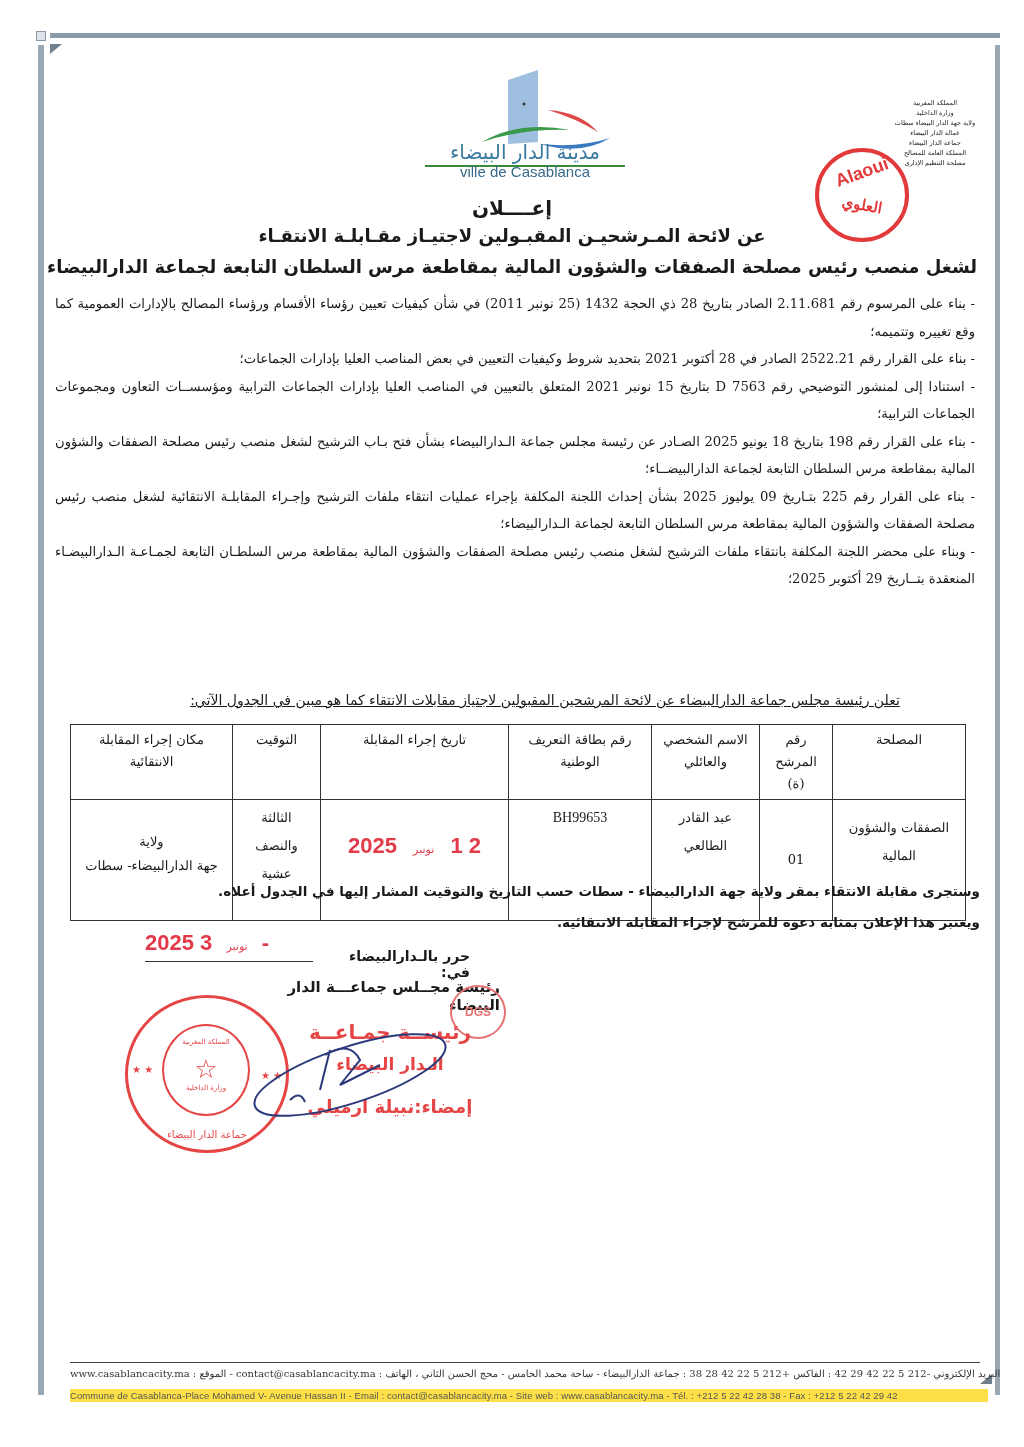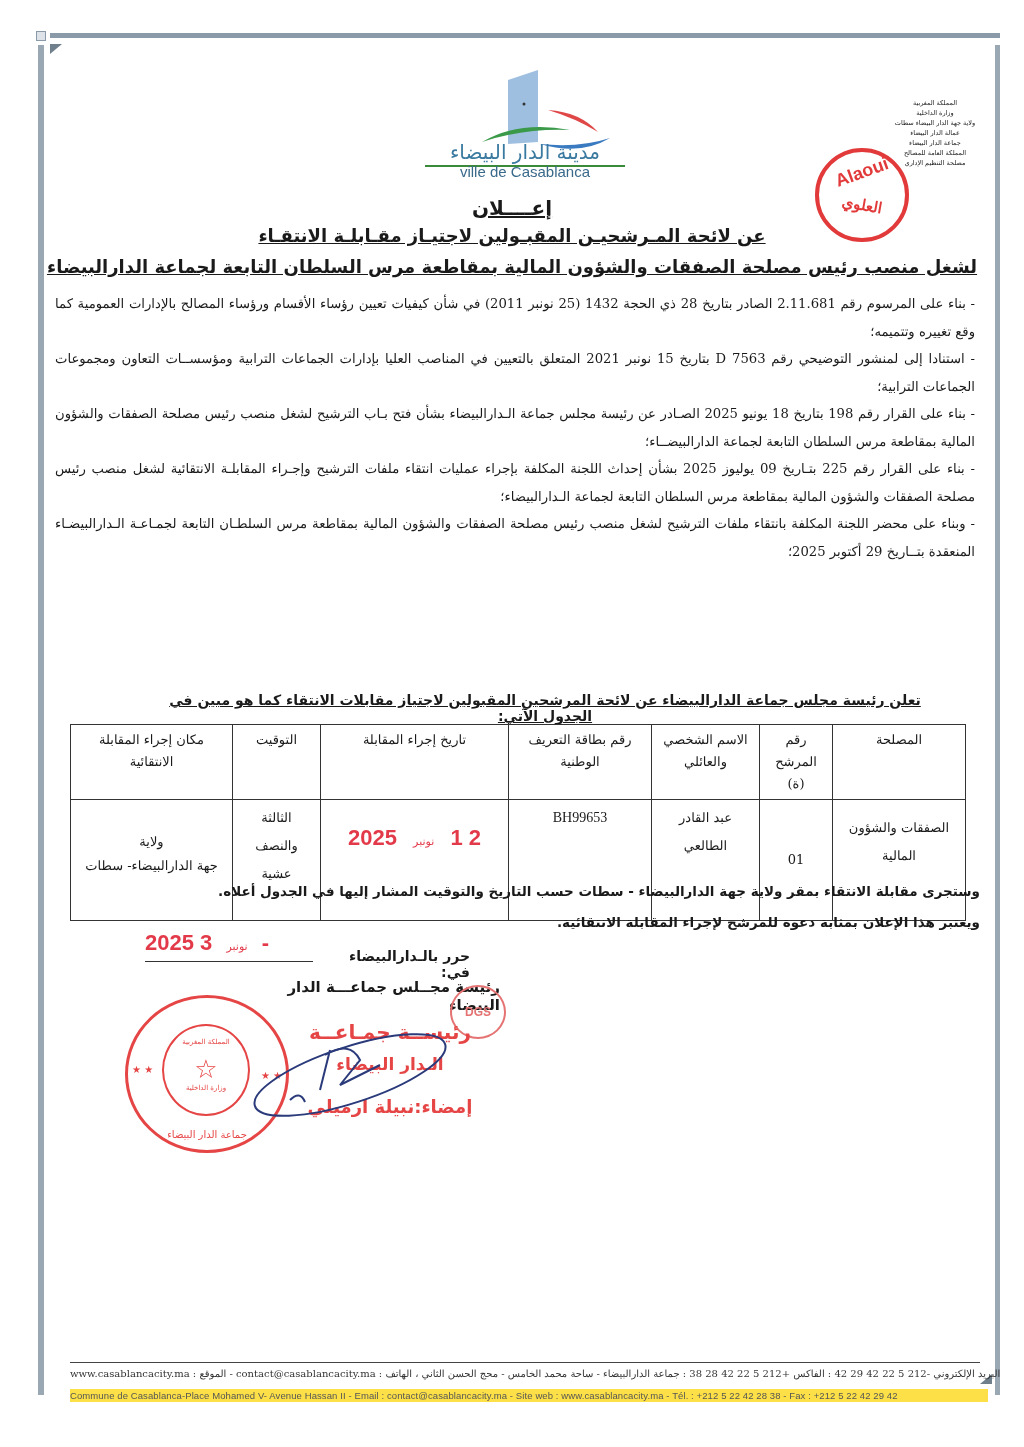--- a/index.html
+++ b/index.html
@@ -15,35 +15,35 @@
   .logo-ar { position:absolute; left:425px; top:140px; width:200px; text-align:center; font-family:"DejaVu Sans", sans-serif; font-size:20px; color:#3a7aa0; direction:rtl; border-bottom:2px solid #3a8a3a; padding-bottom:1px; }
   .logo-fr { position:absolute; left:425px; top:163px; width:200px; text-align:center; font-family:"Liberation Sans", sans-serif; font-size:15px; color:#3a6a8a; }
 
   .admin-block { position:absolute; left:880px; top:98px; width:110px; direction:rtl; text-align:center; font-family:"DejaVu Sans", sans-serif; font-size:6.5px; line-height:10px; color:#222; }
 
   .stamp-alaoui { position:absolute; left:815px; top:148px; width:86px; height:86px; border:4px solid #e23a3a; border-radius:50%; color:#e23a3a; font-family:"Liberation Sans", sans-serif; text-align:center; }
   .stamp-alaoui .t1 { position:absolute; top:10px; left:0; right:0; font-size:18px; font-weight:bold; transform:rotate(-20deg); }
   .stamp-alaoui .t2 { position:absolute; top:44px; left:0; right:0; font-size:15px; font-weight:bold; direction:rtl; transform:rotate(10deg); }
 
   .title { position:absolute; left:0; width:1024px; text-align:center; direction:rtl; font-family:"DejaVu Sans", sans-serif; font-weight:bold; }
-  .title span { text-decoration:underline; }
+  .title span { }
   .t-main { top:196px; font-size:20px; }
   .t-sub1 { top:225px; font-size:18px; }
   .t-sub2 { top:256px; font-size:18px; }
 
   .body-text { position:absolute; left:55px; top:290px; width:920px; direction:rtl; text-align:justify; font-size:13.2px; line-height:27.5px; }
   .body-text p { margin:0; }
 
-  .announce { position:absolute; left:150px; top:692px; width:790px; direction:rtl; text-align:center; font-family:"DejaVu Sans", sans-serif; font-weight:bold; font-size:14px; text-decoration:underline; }
+  .announce { position:absolute; left:150px; top:692px; width:790px; direction:rtl; text-align:center; font-family:"DejaVu Sans", sans-serif; font-weight:normal; font-size:14px; text-decoration:underline; }
 
   table.cand { position:absolute; left:70px; top:724px; width:896px; border-collapse:collapse; direction:rtl; font-size:13px; }
   table.cand th, table.cand td { border:1.5px solid #333; text-align:center; vertical-align:top; padding:4px 6px; }
   table.cand th { font-weight:normal; height:46px; line-height:22px; font-size:13px; }
   table.cand td { height:86px; line-height:28px; }
-  .stamp-date { color:#e33a4a; font-family:"Liberation Sans", sans-serif; font-weight:bold; font-size:22px; direction:ltr; display:inline-block; margin-top:20px; }
+  .stamp-date { color:#e33a4a; font-family:"Liberation Sans", sans-serif; font-weight:bold; font-size:22px; direction:ltr; display:inline-block; margin-top:28px; }
   .stamp-date .m { font-size:11px; font-weight:normal; margin:0 10px; direction:rtl; display:inline-block; }
 
   .closing { position:absolute; left:100px; width:880px; direction:rtl; text-align:right; font-family:"DejaVu Sans", sans-serif; font-weight:bold; font-size:13.5px; }
   .c1 { top:883px; }
   .c2 { top:914px; }
 
   .written-at { position:absolute; left:330px; top:948px; width:140px; direction:rtl; text-align:right; font-family:"DejaVu Sans", sans-serif; font-weight:bold; font-size:14px; }
   .date-line { position:absolute; left:145px; top:961px; width:168px; border-bottom:1.5px solid #333; }
   .sig-date { position:absolute; left:145px; top:930px; width:170px; color:#e33a4a; font-family:"Liberation Sans", sans-serif; font-weight:bold; font-size:22px; direction:ltr; white-space:nowrap; }
   .sig-date .m { font-size:11px; font-weight:normal; margin:0 8px; }
@@ -101,20 +101,21 @@
   <div class="t1">Alaoui</div>
   <div class="t2">العلوي</div>
 </div>
 
 <div class="title t-main"><span>إعــــلان</span></div>
 <div class="title t-sub1"><span>عن لائحة المـرشحيـن المقبـولين لاجتيـاز مقـابلـة الانتقـاء</span></div>
 <div class="title t-sub2"><span>لشغل منصب رئيس مصلحة الصفقات والشؤون المالية بمقاطعة مرس السلطان التابعة لجماعة الدارالبيضاء</span></div>
 
 <div class="body-text">
   <p>- بناء على المرسوم رقم 2.11.681 الصادر بتاريخ 28 ذي الحجة 1432 (25 نونبر 2011) في شأن كيفيات تعيين رؤساء الأقسام ورؤساء المصالح بالإدارات العمومية كما وقع تغييره وتتميمه؛</p>
+  <p>- بناء على القرار رقم 2522.21 الصادر في 28 أكتوبر 2021 بتحديد شروط وكيفيات التعيين في بعض المناصب العليا بإدارات الجماعات؛</p>
   <p>- استنادا إلى لمنشور التوضيحي رقم D 7563 بتاريخ 15 نونبر 2021 المتعلق بالتعيين في المناصب العليا بإدارات الجماعات الترابية ومؤسســات التعاون ومجموعات الجماعات الترابية؛</p>
   <p>- بناء على القرار رقم 198 بتاريخ 18 يونيو 2025 الصـادر عن رئيسة مجلس جماعة الـدارالبيضاء بشأن فتح بـاب الترشيح لشغل منصب رئيس مصلحة الصفقات والشؤون المالية بمقاطعة مرس السلطان التابعة لجماعة الدارالبيضــاء؛</p>
   <p>- بناء على القرار رقم 225 بتـاريخ 09 يوليوز 2025 بشأن إحداث اللجنة المكلفة بإجراء عمليات انتقاء ملفات الترشيح وإجـراء المقابلـة الانتقائية لشغل منصب رئيس مصلحة الصفقات والشؤون المالية بمقاطعة مرس السلطان التابعة لجماعة الـدارالبيضاء؛</p>
   <p>- وبناء على محضر اللجنة المكلفة بانتقاء ملفات الترشيح لشغل منصب رئيس مصلحة الصفقات والشؤون المالية بمقاطعة مرس السلطـان التابعة لجمـاعـة الـدارالبيضـاء المنعقدة بتــاريخ 29 أكتوبر 2025؛</p>
 </div>
 
 <div class="announce">تعلن رئيسة مجلس جماعة الدارالبيضاء عن لائحة المرشحين المقبولين لاجتياز مقابلات الانتقاء كما هو مبين في الجدول الآتي:</div>
 
 <table class="cand">
   <thead>

